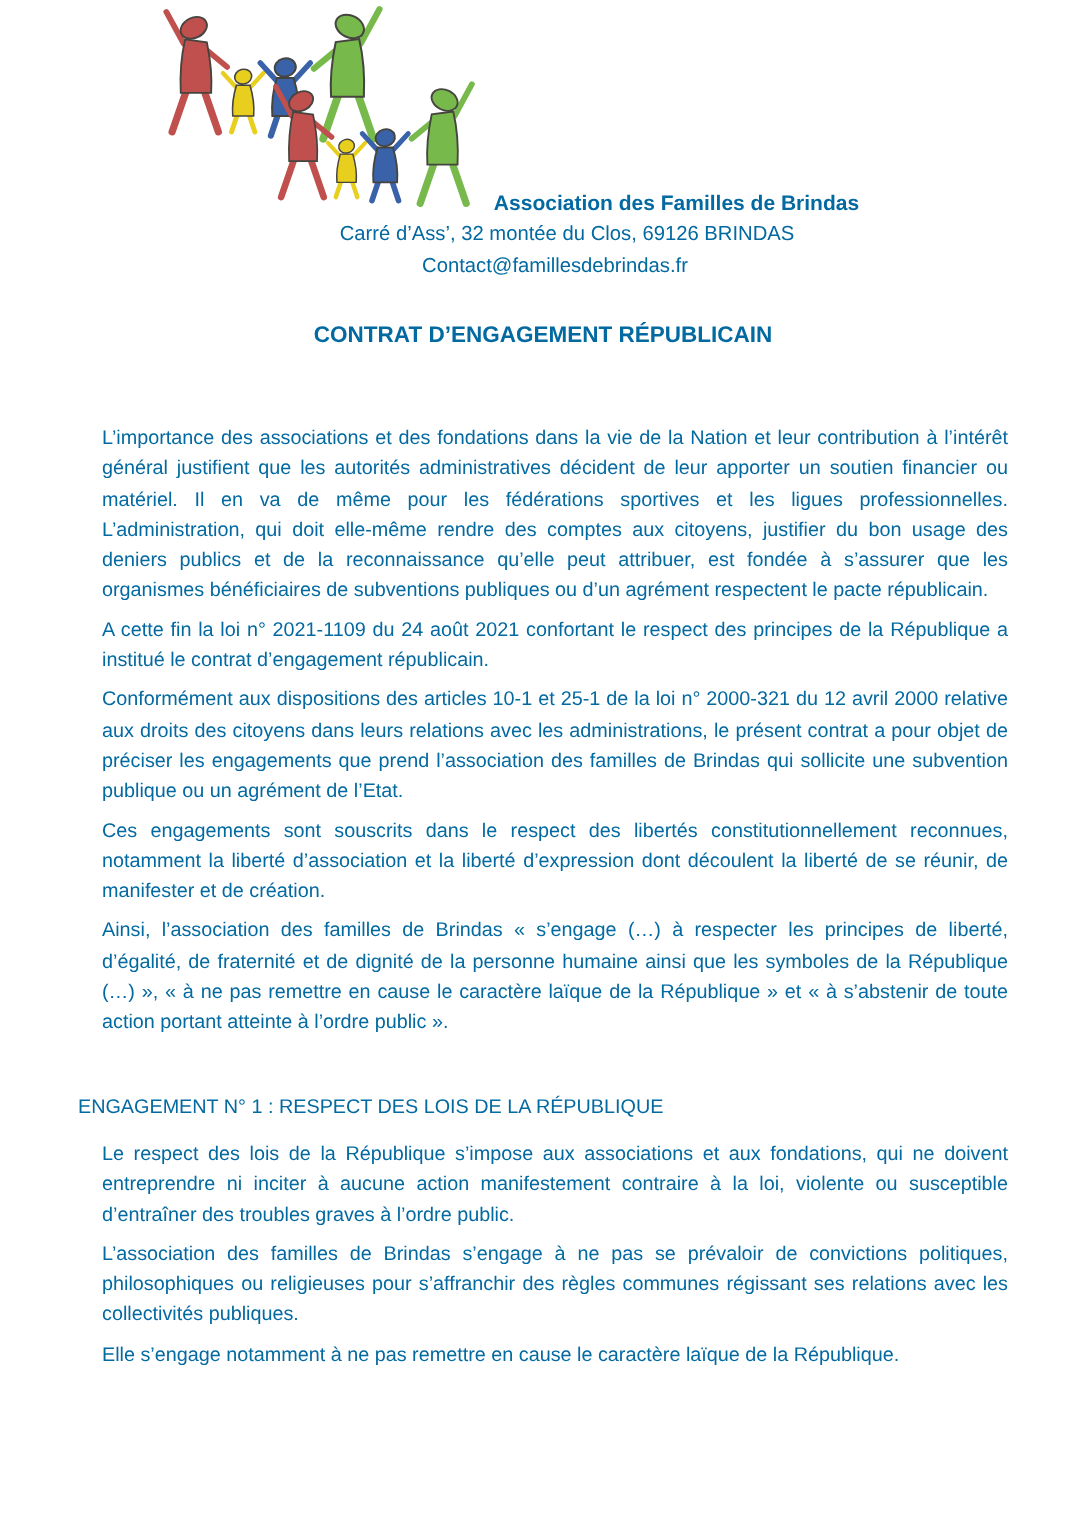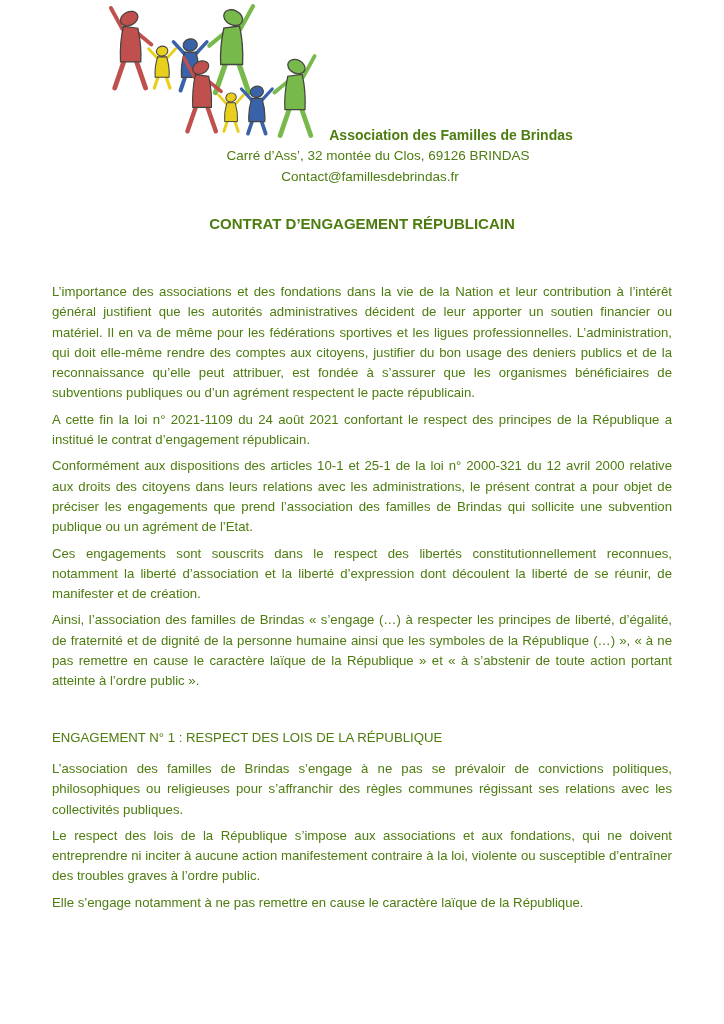--- a/index.html
+++ b/index.html
@@ -3,21 +3,21 @@
 <meta charset="utf-8">
 <style>
   html, body { margin: 0; padding: 0; background: #e8e8e8; }
   .page {
     position: relative;
     width: 724px;
     height: 1024px;
     margin: 0 auto;
     background: #ffffff;
     font-family: "Liberation Sans", sans-serif;
-    color: #4d7c0f;
+    color: #0369a1;
     overflow: hidden;
   }
 
   
   .letterhead { position: absolute; top: 0; left: 0; right: 0; height: 200px; }
   .logo { position: absolute; left: 108px; top: 4px; }
   .limb { fill: none; stroke-linecap: round; }
   .outline { stroke: #45443f; stroke-width: 1.3px; }
   .org-name {
     position: absolute; top: 125px; left: 178px; right: 0;
@@ -36,21 +36,21 @@
   .doc-title {
     position: absolute; top: 212px; left: 0; right: 0;
     text-align: center; font-weight: bold; font-size: 15px; line-height: 23px;
   }
 
   
   .content {
     position: absolute; top: 282px; left: 52px; width: 620px;
   }
   .para {
-    margin: 0 0 6px 0;
+    margin: 0 0 6px 16px;
     font-size: 13.2px;
     line-height: 20.3px;
     text-align: justify;
   }
   .section-heading {
     margin: 36px 0 11px 0;
     font-size: 13.2px;
     line-height: 20.3px;
     font-weight: normal;
     text-align: left;
@@ -123,21 +123,21 @@
 
         <p class="para">Ces engagements sont souscrits dans le respect des libertés constitutionnellement reconnues, notamment la liberté d’association et la liberté d’expression dont découlent la liberté de se réunir, de manifester et de création.</p>
 
         <p class="para">Ainsi, l’association des familles de Brindas « s’engage (…) à respecter les principes de liberté, d’égalité, de fraternité et de dignité de la personne humaine ainsi que les symboles de la République (…) », « à ne pas remettre en cause le caractère laïque de la République » et « à s’abstenir de toute action portant atteinte à l’ordre public ».</p>
       </div>
 
     <h2 class="section-heading">ENGAGEMENT N° 1 : RESPECT DES LOIS DE LA RÉPUBLIQUE</h2>
 
     <div>
 
+        <p class="para">Le respect des lois de la République s’impose aux associations et aux fondations, qui ne doivent entreprendre ni inciter à aucune action manifestement contraire à la loi, violente ou susceptible d’entraîner des troubles graves à l’ordre public.</p>
+
         <p class="para">L’association des familles de Brindas s’engage à ne pas se prévaloir de convictions politiques, philosophiques ou religieuses pour s’affranchir des règles communes régissant ses relations avec les collectivités publiques.</p>
-
-        <p class="para">Le respect des lois de la République s’impose aux associations et aux fondations, qui ne doivent entreprendre ni inciter à aucune action manifestement contraire à la loi, violente ou susceptible d’entraîner des troubles graves à l’ordre public.</p>
 
         <p class="para">Elle s’engage notamment à ne pas remettre en cause le caractère laïque de la République.</p>
       </div>
 
   </div>
 </div>
 
 </body></html>

